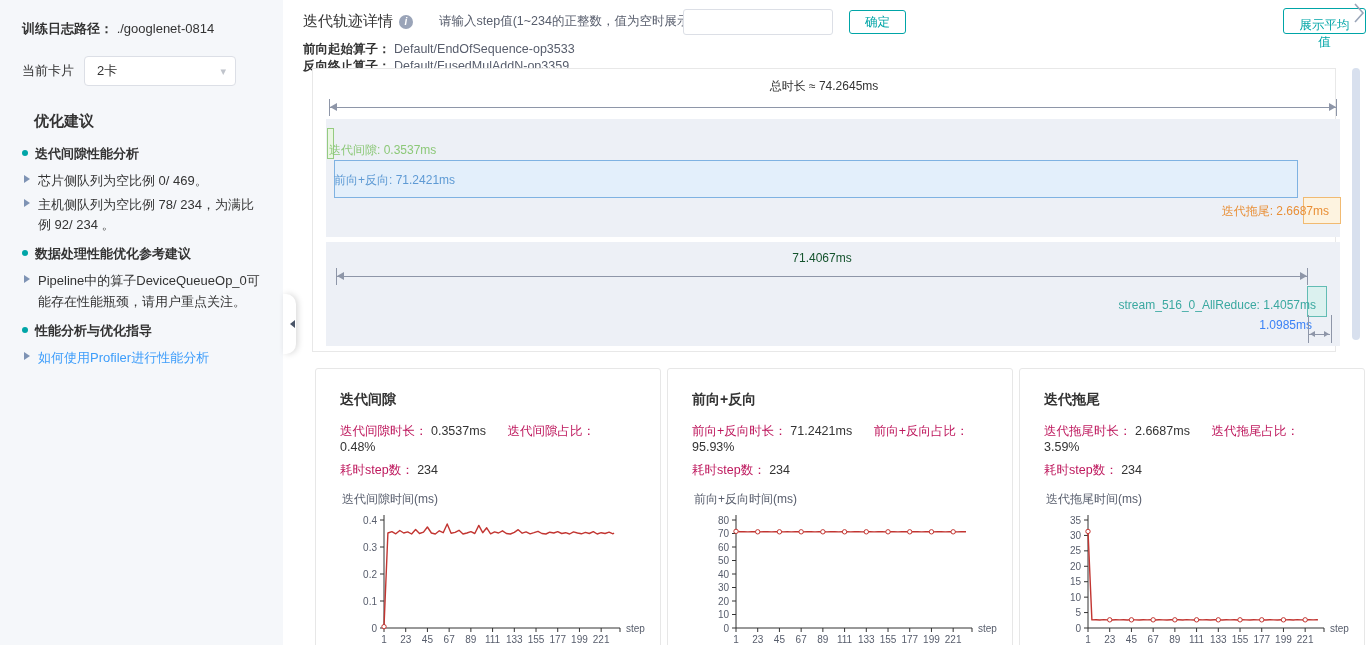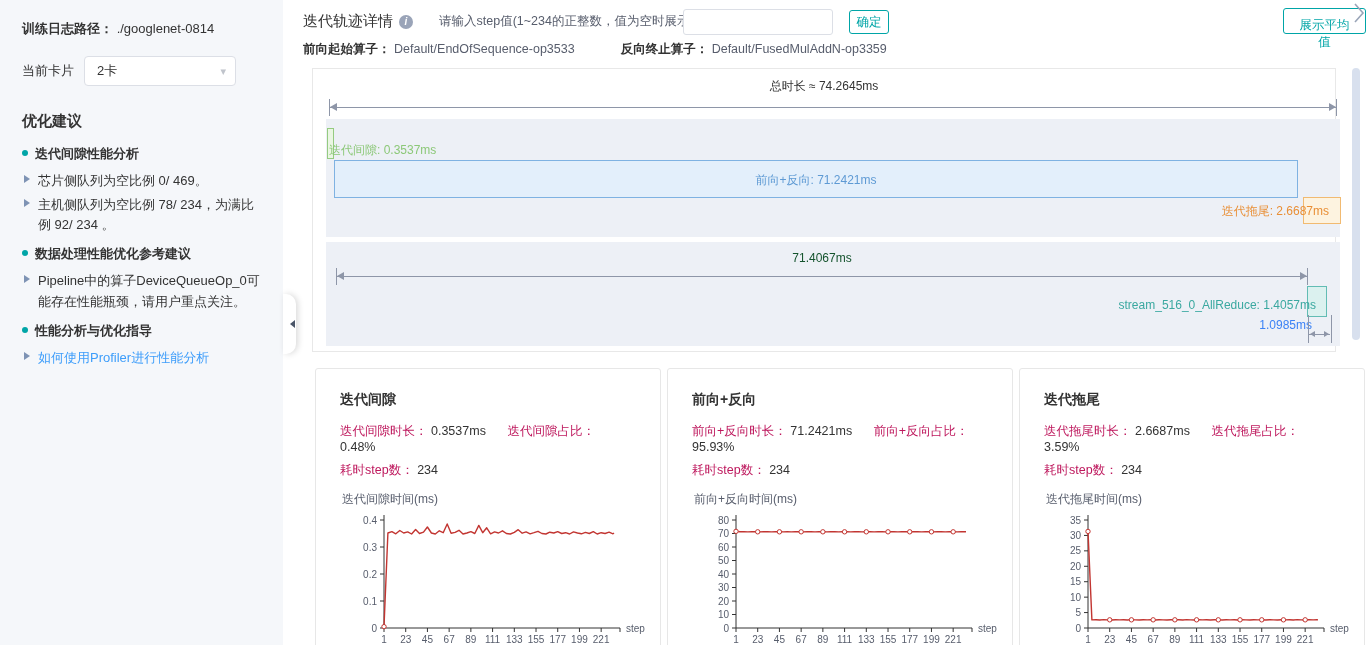--- a/index.html
+++ b/index.html
@@ -12,21 +12,21 @@
     background:#f5f7fa; padding:20px 20px 20px 22px; }
   .row-path { font-size:13px; margin-bottom:18px; }
   .row-path .lbl { font-weight:bold; }
   .row-card { display:flex; align-items:center; margin-bottom:26px; }
   .row-card .lbl { width:62px; font-size:13px; color:#333; }
   .select { position:relative; width:152px; height:30px; background:#fff;
     border:1px solid #dcdfe6; border-radius:4px; line-height:28px;
     padding:0 24px 0 12px; font-size:13px; color:#333; cursor:pointer; }
   .select .chev { position:absolute; right:9px; top:0; color:#c0c4cc; font-size:11px; }
   .h-assist { font-size:17px; font-weight:bold; margin:6px 0 26px; }
-  .h-sugg { font-size:15px; font-weight:bold; margin:0 0 14px; }
+  .h-sugg { font-size:15px; font-weight:bold; margin:0 12px 14px; }
   .sec-title { font-size:13px; font-weight:bold; margin:10px 0 8px; position:relative; padding-left:13px; }
   .sec-title .dot { position:absolute; left:0; top:5px; width:6px; height:6px;
     border-radius:50%; background:#00a5a7; }
   .sec-item { font-size:13px; color:#333; line-height:1.55; margin:2px 0 4px;
     position:relative; padding-left:16px; }
   .sec-item .tri { position:absolute; left:2px; top:4px; width:0; height:0;
     border:4px solid transparent; border-left:6px solid #7e93b4; }
   .sec-item.link { color:#3d9dfa; cursor:pointer; }
   .collapse-tab { position:absolute; left:283px; top:294px; width:13px; height:60px;
     background:#fff; border-radius:0 10px 10px 0; box-shadow:2px 0 6px rgba(0,0,0,.15);
@@ -39,24 +39,24 @@
   .hdr1 .title { font-size:15px; font-weight:normal; }
   .info-icon { display:inline-block; width:14px; height:14px; border-radius:50%;
     background:#9aa4b8; color:#fff; font-size:10px; line-height:14px; text-align:center;
     margin-left:6px; font-style:italic; font-weight:bold; }
   .hdr1 .hint { font-size:12.5px; color:#575d6c; margin-left:26px; }
   .step-input { position:absolute; left:683px; top:9px; width:150px; height:26px;
     border:1px solid #dcdfe6; border-radius:3px; background:#fff; padding:0 8px;
     font-size:12px; outline:none; }
   .btn-teal { border:1px solid #00a5a7; color:#00a5a7; background:#fff;
     border-radius:3px; font-size:12.5px; cursor:pointer; }
-  .btn-confirm { position:absolute; left:849px; top:10px; width:40px; height:24px; }
+  .btn-confirm { position:absolute; left:849px; top:10px; width:57px; height:24px; }
   .btn-avg { position:absolute; left:1283px; top:8px; height:26px; padding:8px 11px; }
   .right-chev { position:absolute; left:1353px; top:2px; cursor:pointer; }
-  .hdr2 { position:absolute; left:303px; top:41px; font-size:12.5px; display:flex; }
+  .hdr2 { position:absolute; left:303px; top:41px; font-size:12.5px; display:flex;flex-direction:column; }
   .hdr2 .pair { margin-right:46px; }
   .hdr2 .lbl { font-weight:bold; color:#333; }
   .hdr2 .val { color:#575d6c; }
 
   
   .panel { position:absolute; left:312px; top:68px; width:1024px; height:284px;
     border:1px solid #e8e8e8; background:#fff; }
   .tl-total-label { position:absolute; left:0; right:0; top:9px; text-align:center;
     font-size:12px; color:#333; }
   .band { position:absolute; left:13px; width:1014px; background:#edf0f6; }
@@ -70,21 +70,21 @@
   .arr .head.l { left:1px; border-right:7px solid #8e96a8; border-left:none; }
   .arr .head.r { right:1px; border-left:7px solid #8e96a8; border-right:none; }
   .arrow1 { left:16px; width:1008px; top:30px; }
   .arrow2 { left:23px; width:972px; top:199px; }
   .tl-label2 { position:absolute; left:23px; width:972px; top:182px; text-align:center;
     font-size:12px; color:#14532d; }
   .box { position:absolute; }
   .box-gap { left:14px; top:59px; width:7px; height:31px; background:#eaf6e3; border:1px solid #95cb80; }
   .lab-gap { position:absolute; left:16px; top:73px; font-size:12px; color:#8cc878; }
   .box-fwbw { left:21px; top:91px; width:964px; height:38px; background:#e3effb; border:1px solid #7fb2e2; }
-  .lab-fwbw { position:absolute; left:21px; width:964px; top:103px; text-align:center;
+  .lab-fwbw { position:absolute; left:21px; width:964px; top:103px; text-align:left;
     font-size:12px; color:#5e9ad4; }
   .box-tail { left:990px; top:128px; width:38px; height:27px; background:#fdf3e0; border:1px solid #f1ba71; }
   .lab-tail { position:absolute; right:6px; top:134px; font-size:12px; color:#e98f36; }
   .box-ar { left:994px; top:217px; width:20px; height:31px; background:#dbf1ef; border:1px solid #62bcb4; }
   .lab-ar { position:absolute; right:19px; top:229px; font-size:12px; color:#3aa8a0; }
   .lab-small { position:absolute; right:23px; top:249px; font-size:12px; color:#3b82f6; }
   .mline { position:absolute; top:246px; width:0; height:28px; border-left:1px solid #8e96a8; }
   .mline.l { left:995px; } .mline.r { left:1018px; }
   .mini-arr { left:996px; width:21px; top:257px; }
   .mini-arr .head { top:5px; border-width:3px; }

